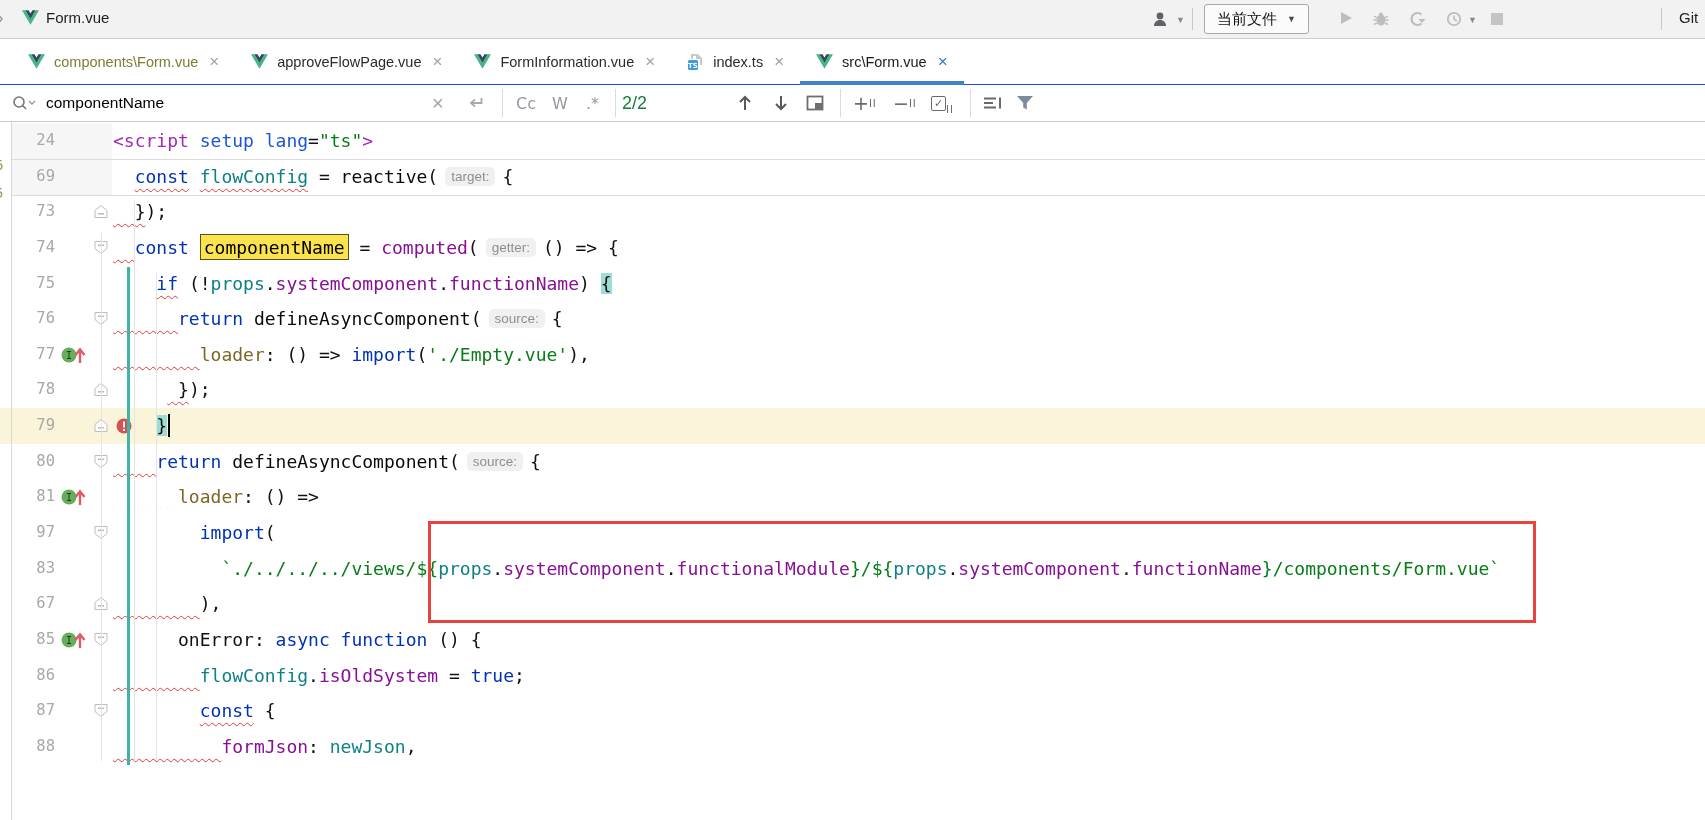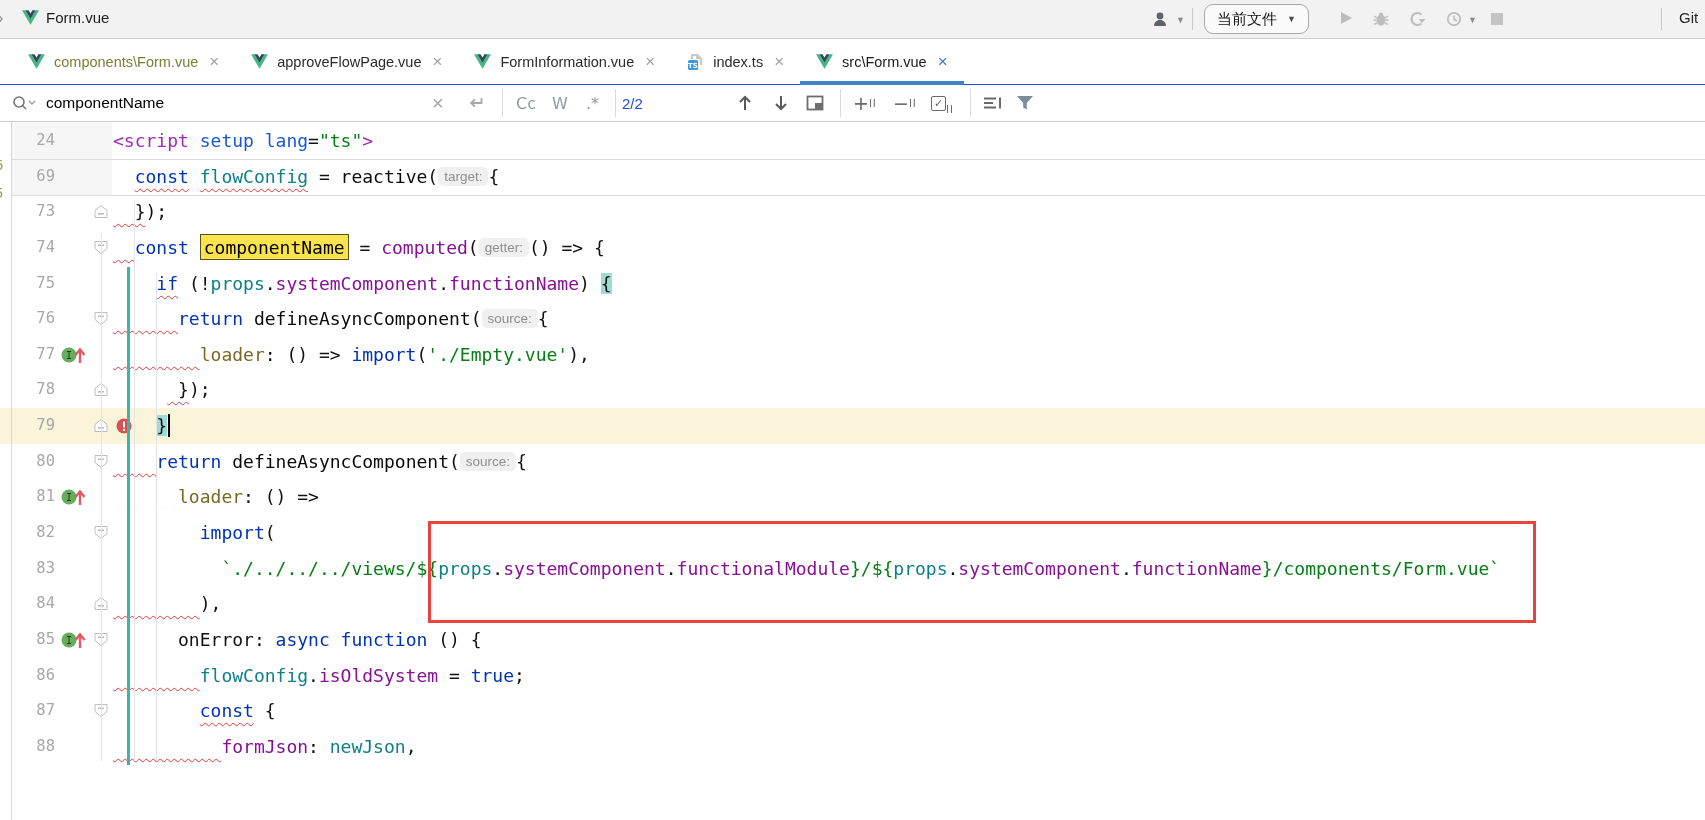--- a/index.html
+++ b/index.html
@@ -7,21 +7,21 @@
        font-family:"Liberation Sans",sans-serif;-webkit-font-smoothing:antialiased}
 
   
   .titlebar{position:absolute;left:0;top:0;width:1705px;height:38px;background:#F2F2F2;
             border-bottom:1px solid #CDCDCD;z-index:30}
   .crumb-chevron{position:absolute;left:-3px;top:6px;font-size:20px;color:#9A9A9A}
   .title-vicon{position:absolute;left:22px;top:10px}
   .title-file{position:absolute;left:46px;top:9px;font-size:15px;color:#1E1E1E}
   .tb-ico{position:absolute;top:10px}
   .tb-sep{position:absolute;top:8px;width:1px;height:22px;background:#C9C9C9}
-  .runbox{position:absolute;left:1204px;top:4px;height:28px;border:1px solid #A9A9A9;border-radius:9px;
+  .runbox{position:absolute;left:1204px;top:4px;height:28px;border:1px solid #A9A9A9;border-radius:3px;
           background:#FBFBFB;display:flex;align-items:center;padding:0 12px;gap:10px}
   .runbox .lbl{font-size:15px;color:#111}
   .runbox .arr{font-size:9px;color:#4A4A4A}
   .git-label{position:absolute;left:1679px;top:9px;font-size:15px;color:#1F1F1F;white-space:nowrap}
   .mini-arr{position:absolute;font-size:9px;color:#8A8A8A}
 
   
   .tabbar{position:absolute;left:0;top:39px;width:1705px;height:45px;background:#FFF;
           border-bottom:1px solid #1d4ed8;z-index:20}
   #tabs{display:flex;height:100%;padding-left:12px}
@@ -34,21 +34,21 @@
   .tab.active::after{content:"";position:absolute;left:0;right:0;bottom:-1px;height:4px;background:#4083C9}
   .ticon svg{display:block}
 
   
   .findbar{position:absolute;left:0;top:85px;width:1705px;height:36px;background:#FFF;
            border-bottom:1px solid #CBCBCB;z-index:20}
   .fb{position:absolute;top:0;height:36px;display:flex;align-items:center}
   .fb-sep{position:absolute;top:4px;width:1px;height:28px;background:#DADADA}
   .query{font-size:15.5px;color:#000}
   .fb-toggle{font-size:16px;color:#9199A1;font-family:"DejaVu Sans",sans-serif}
-  .fb-count{font-size:15px;color:#1d4ed8}
+  .fb-count{font-size:18px;color:#15803d}
   .combo{font-size:19px;color:#6A6A6A;font-family:"DejaVu Sans",sans-serif}
   .combo i{font-style:normal;font-size:10px;vertical-align:-4px;letter-spacing:1px}
   .checkbox{display:inline-block;width:13px;height:13px;border:1.6px solid #6A6A6A;border-radius:2px;
             font-size:11px;line-height:12px;text-align:center;color:#6A6A6A}
   .clear-x{font-size:20px;color:#A2A2A2}
 
   
   .editor{position:absolute;left:0;top:121px;width:1705px;height:699px;background:#fff;overflow:hidden}
   #rows{position:relative;padding-top:2px;z-index:1}
   .row{position:relative;height:35.65px}
@@ -72,21 +72,21 @@
          text-decoration-thickness:1px;text-underline-offset:4px}
   .it{color:#0A0A0A}
   .sq{text-decoration:underline;text-decoration-style:wavy;text-decoration-color:#E23B3B;
       text-decoration-thickness:1px;text-underline-offset:5px;text-decoration-skip-ink:none}
   .kw.sq{color:#0033B3}
   .var.sq{color:#0E8088}
   .match{background:#FBE34D;border:1px solid #57511B;padding:1.5px 3px;color:#000}
   .brace{background:#9FDCD5}
   .caret{display:inline-block;width:2px;height:23px;background:#000;vertical-align:-5px;margin-left:1px}
   .inlay{display:inline-block;font:13.5px "Liberation Sans",sans-serif;color:#8E8E8E;background:#F0F0F0;
-         border-radius:5px;padding:2px 6px;margin:0 0;vertical-align:2px;text-decoration:none}
+         border-radius:5px;padding:2px 6px;margin:0 7px;vertical-align:2px;text-decoration:none}
 
   .overlay{position:absolute;pointer-events:none}
   .fold-sepline{left:12px;right:0;height:1px;background:#DCDCDC;z-index:2}
   .gutter-shade{left:12px;top:2px;width:100px;height:72px;background:#F6F6F6;z-index:0}
   .left-vsep{left:11px;top:0;width:1px;height:699px;background:#D8D8D8;z-index:2}
   .cutdigit{position:absolute;left:-5px;width:12px;color:#9A9A4A;font:14px "DejaVu Sans Mono",monospace;z-index:2}
   .vcs-stripe{left:127px;top:146px;width:3px;height:498px;background:#3FB3A9;z-index:3}
   .guide{width:1px;background:#E4E4E4;z-index:2}
   .annotation-box{left:428px;top:400px;width:1102px;height:96px;border:3px solid #E8433C;z-index:10}
 </style>
@@ -369,36 +369,36 @@
           <span class="impl"><svg width="28" height="24" viewBox="0 0 28 24">
               <circle cx="9" cy="12" r="7.5" fill="#67AD5B"></circle>
               <text x="9" y="16" font-size="10" font-family="DejaVu Sans Mono,monospace" fill="#163E16" text-anchor="middle">I</text>
               <path d="M20 20V8" stroke="#E05A66" stroke-width="2.4" fill="none"></path>
               <path d="M15.5 12L20 6.5 24.5 12" stroke="#E05A66" stroke-width="2.4" fill="none"></path>
             </svg></span>
         </span>
         <pre class="code"><span class="pl sq">      </span><span class="brown">loader</span><span class="pl">: () =&gt;</span></pre>
       </div>
       <div class="row">
-        <span class="ln">82</span>
+        <span class="ln">97</span>
         <span class="marks">
           <span class="fold"><svg width="14" height="15" viewBox="0 0 14 15">
               <polygon points="1,1.5 13,1.5 13,8.5 7,13.5 1,8.5" fill="#fff" stroke="#BDBDBD"></polygon>
               <rect x="4" y="4.5" width="6" height="1.6" fill="#BDBDBD"></rect>
             </svg></span>
         </span>
         <pre class="code"><span class="pl">        </span><span class="kw">import</span><span class="pl">(</span></pre>
       </div>
       <div class="row">
         <span class="ln">83</span>
         <span class="marks"></span>
         <pre class="code"><span class="pl">          </span><span class="str">`./../../../views/${</span><span class="var">props</span><span class="pl">.</span><span class="prop">systemComponent</span><span class="pl">.</span><span class="prop">functionalModule</span><span class="str">}/${</span><span class="var">props</span><span class="pl">.</span><span class="prop">systemComponent</span><span class="pl">.</span><span class="prop">functionName</span><span class="str">}/components/Form.vue`</span></pre>
       </div>
       <div class="row">
-        <span class="ln">84</span>
+        <span class="ln">67</span>
         <span class="marks">
           <span class="fold"><svg width="14" height="15" viewBox="0 0 14 15">
               <polygon points="7,1.5 13,6.5 13,13.5 1,13.5 1,6.5" fill="#fff" stroke="#BDBDBD"></polygon>
               <rect x="4" y="9" width="6" height="1.6" fill="#BDBDBD"></rect>
             </svg></span>
         </span>
         <pre class="code"><span class="pl sq">        </span><span class="pl">),</span></pre>
       </div>
       <div class="row">
         <span class="ln">85</span>

